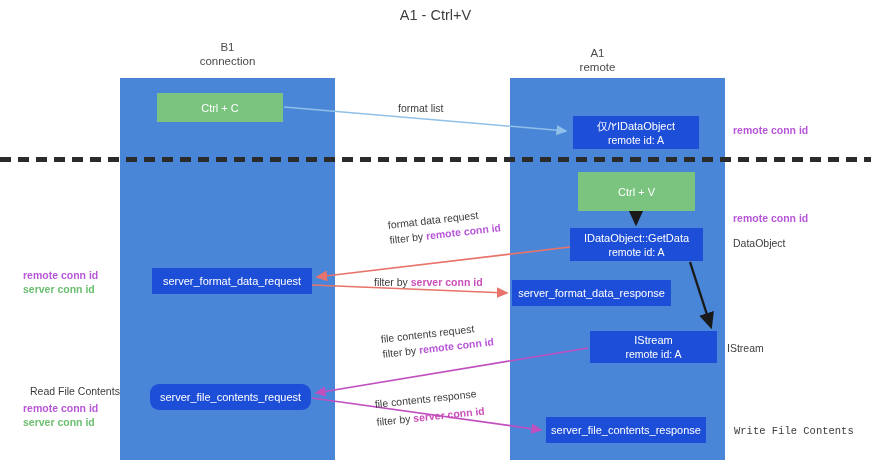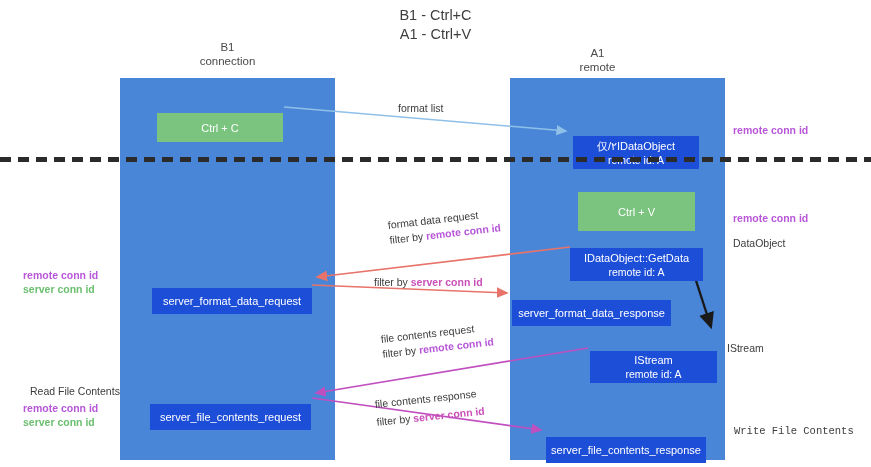--- a/index.html
+++ b/index.html
@@ -70,34 +70,33 @@
     box-sizing: border-box;
     display: flex;
     flex-direction: column;
     align-items: center;
     justify-content: center;
     font-size: 11px;
     line-height: 14px;
     color: #ffffff;
     text-align: center;
     padding: 2px 20px;
-    margin-top: 20px;
   }
   .node.green  { background: #7ac47f; }
   .node.orange { background: #1d4ed8; }
   .node .l2 { font-size: 10.5px; }
 
   #node-ctrl-c        { left: 157px; top: 93px;  width: 126px; height: 29px; }
   #node-idataobject   { left: 573px; top: 116px; width: 126px; height: 33px; }
   #node-ctrl-v        { left: 578px; top: 172px; width: 117px; height: 39px; }
   #node-getdata       { left: 570px; top: 228px; width: 133px; height: 33px; }
   #node-fmt-request   { left: 152px; top: 268px; width: 160px; height: 26px; }
   #node-fmt-response  { left: 512px; top: 280px; width: 159px; height: 26px; align-items: center; }
   #node-istream       { left: 590px; top: 331px; width: 127px; height: 32px; }
-  #node-file-request  { left: 150px; top: 384px; width: 161px; height: 26px; }
+  #node-file-request  { left: 150px; top: 384px; width: 161px; height: 26px; border-radius: 9px; }
   #node-file-response { left: 546px; top: 417px; width: 160px; height: 26px; }
 
   
   .edge-label {
     position: absolute;
     font-size: 10.5px;
     line-height: 15px;
     color: #3c3c3c;
     white-space: nowrap;
   }
@@ -137,21 +136,20 @@
     width: 871px; height: 467px;
     pointer-events: none;
   }
 </style>
 </head>
 <body>
 
 <div id="canvas">
 
   <div class="title-block">
-    <div>B1 - Ctrl+C</div>
     <div>A1 - Ctrl+V</div>
   </div>
 
   <div class="col-header" id="col-header-b1">
     <div>B1</div>
     <div>connection</div>
   </div>
   <div class="col-header" id="col-header-a1">
     <div>A1</div>
     <div>remote</div>

